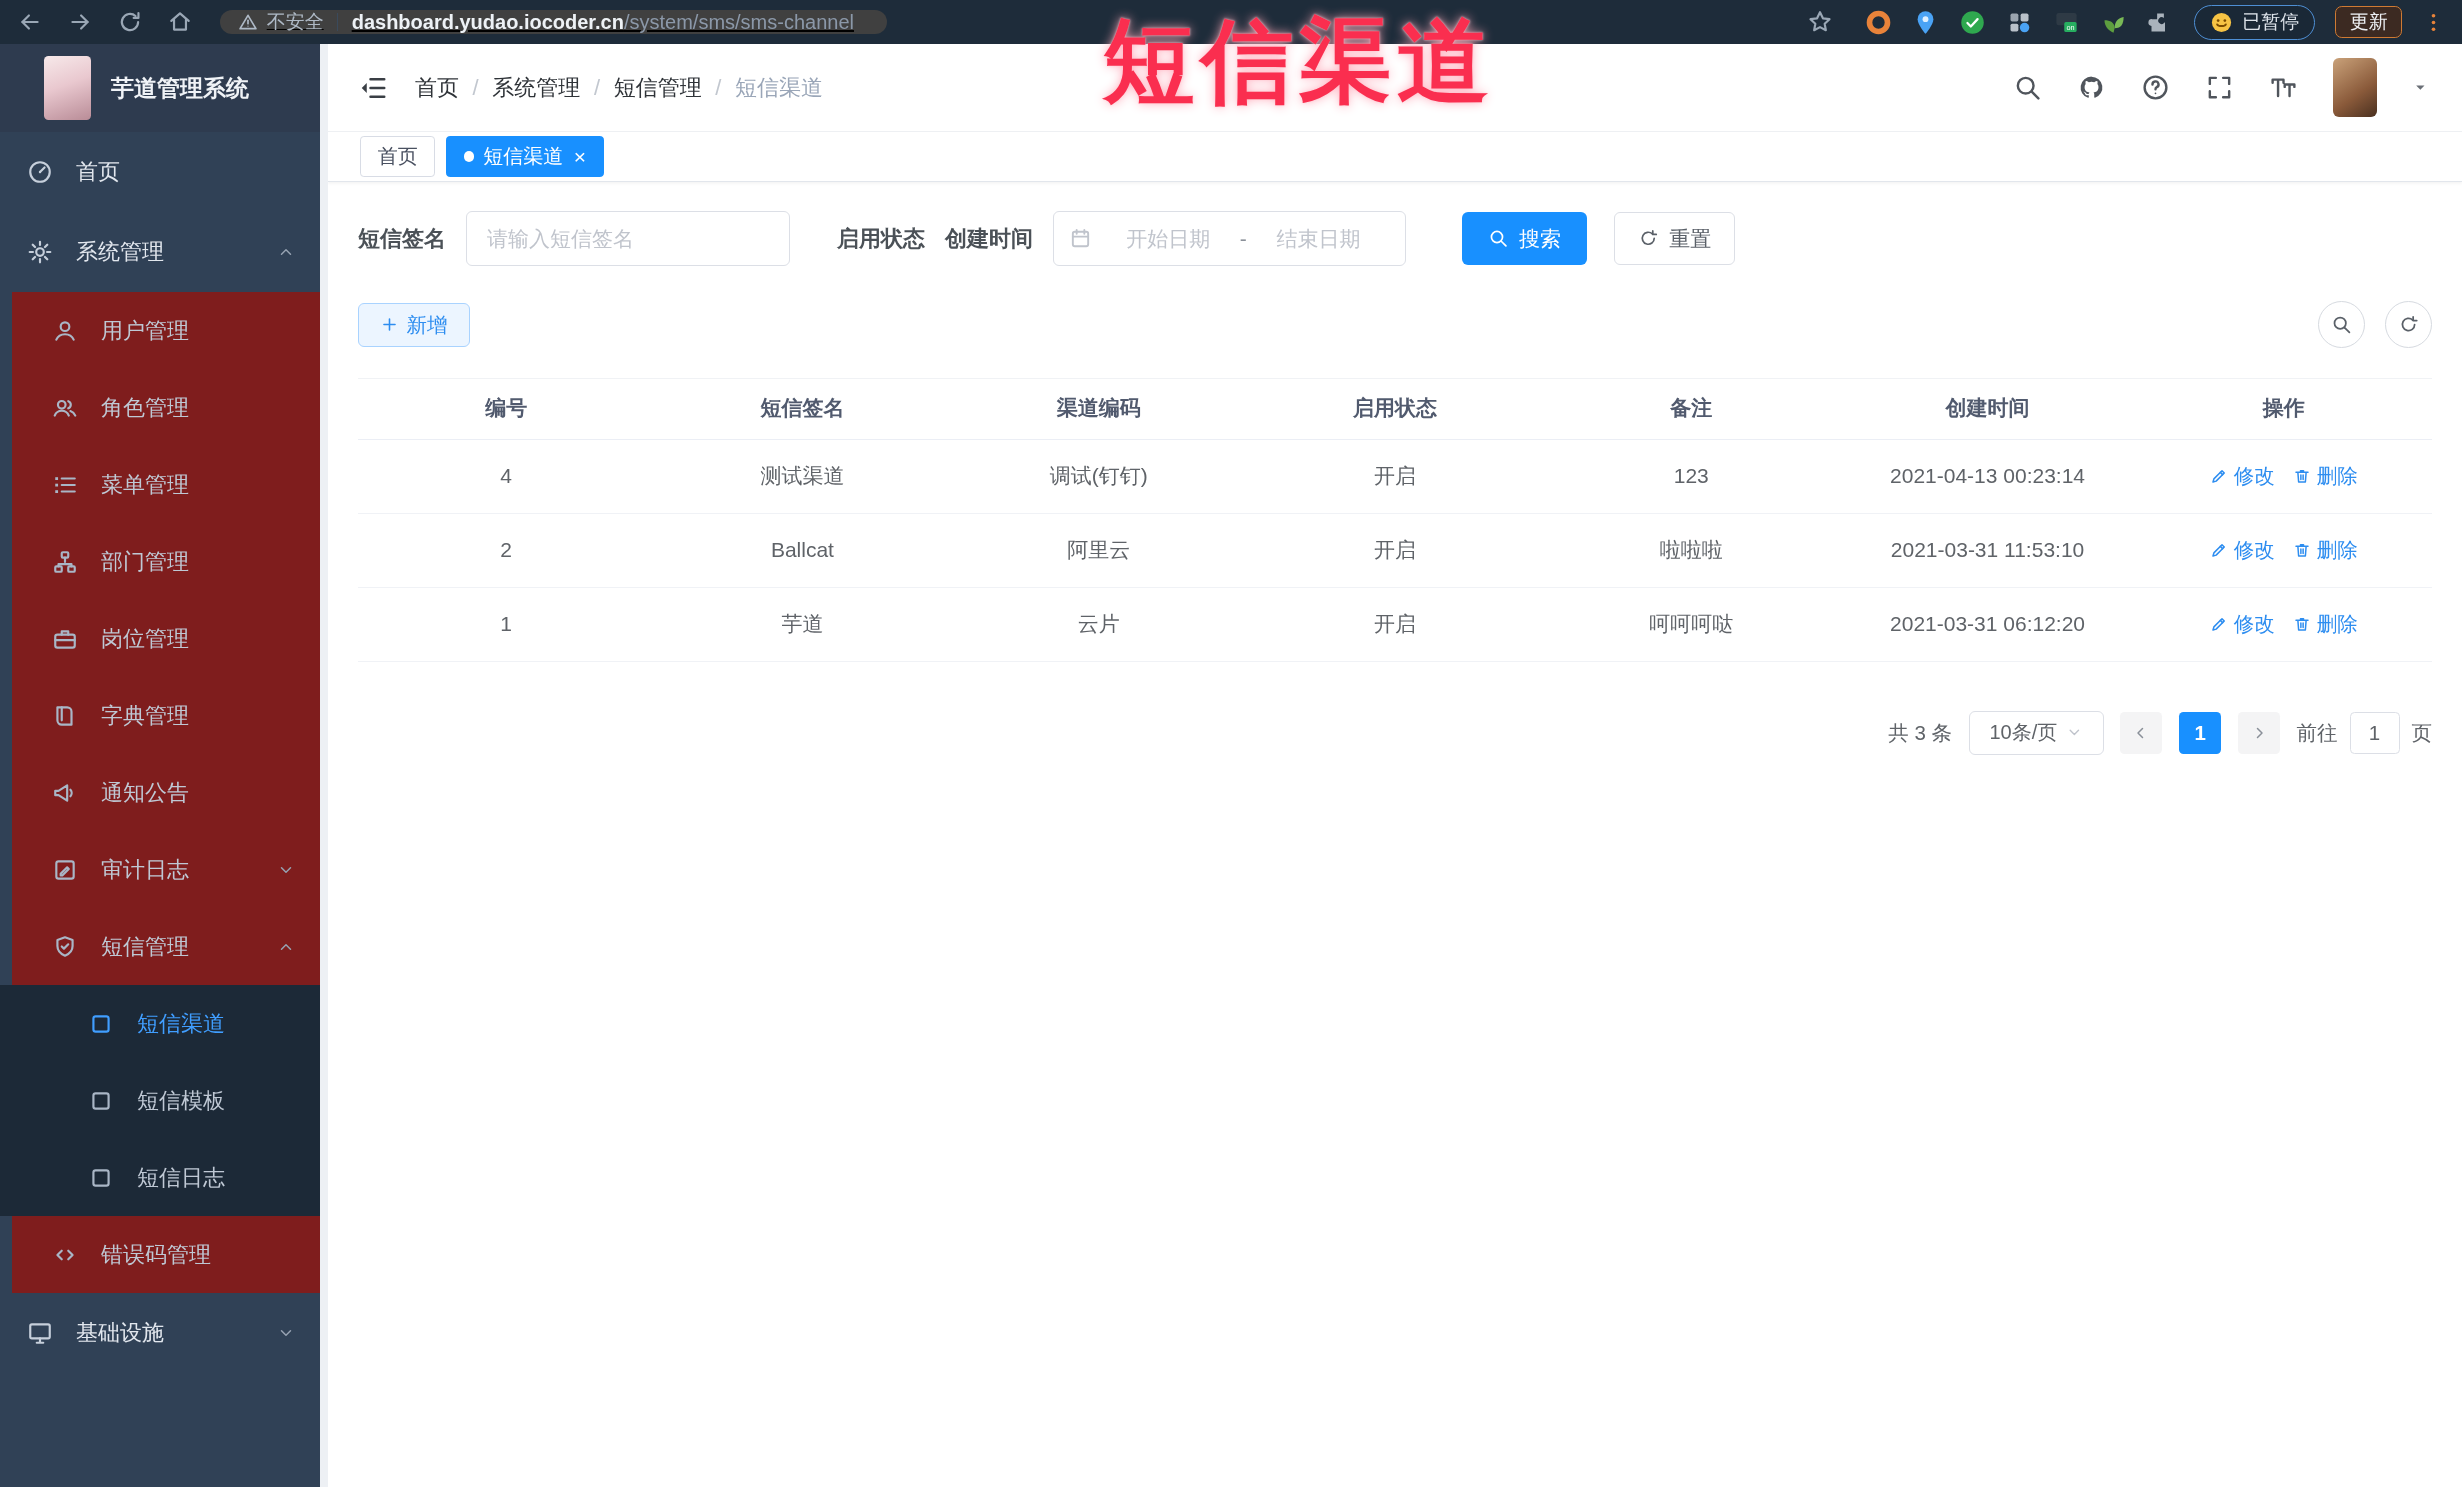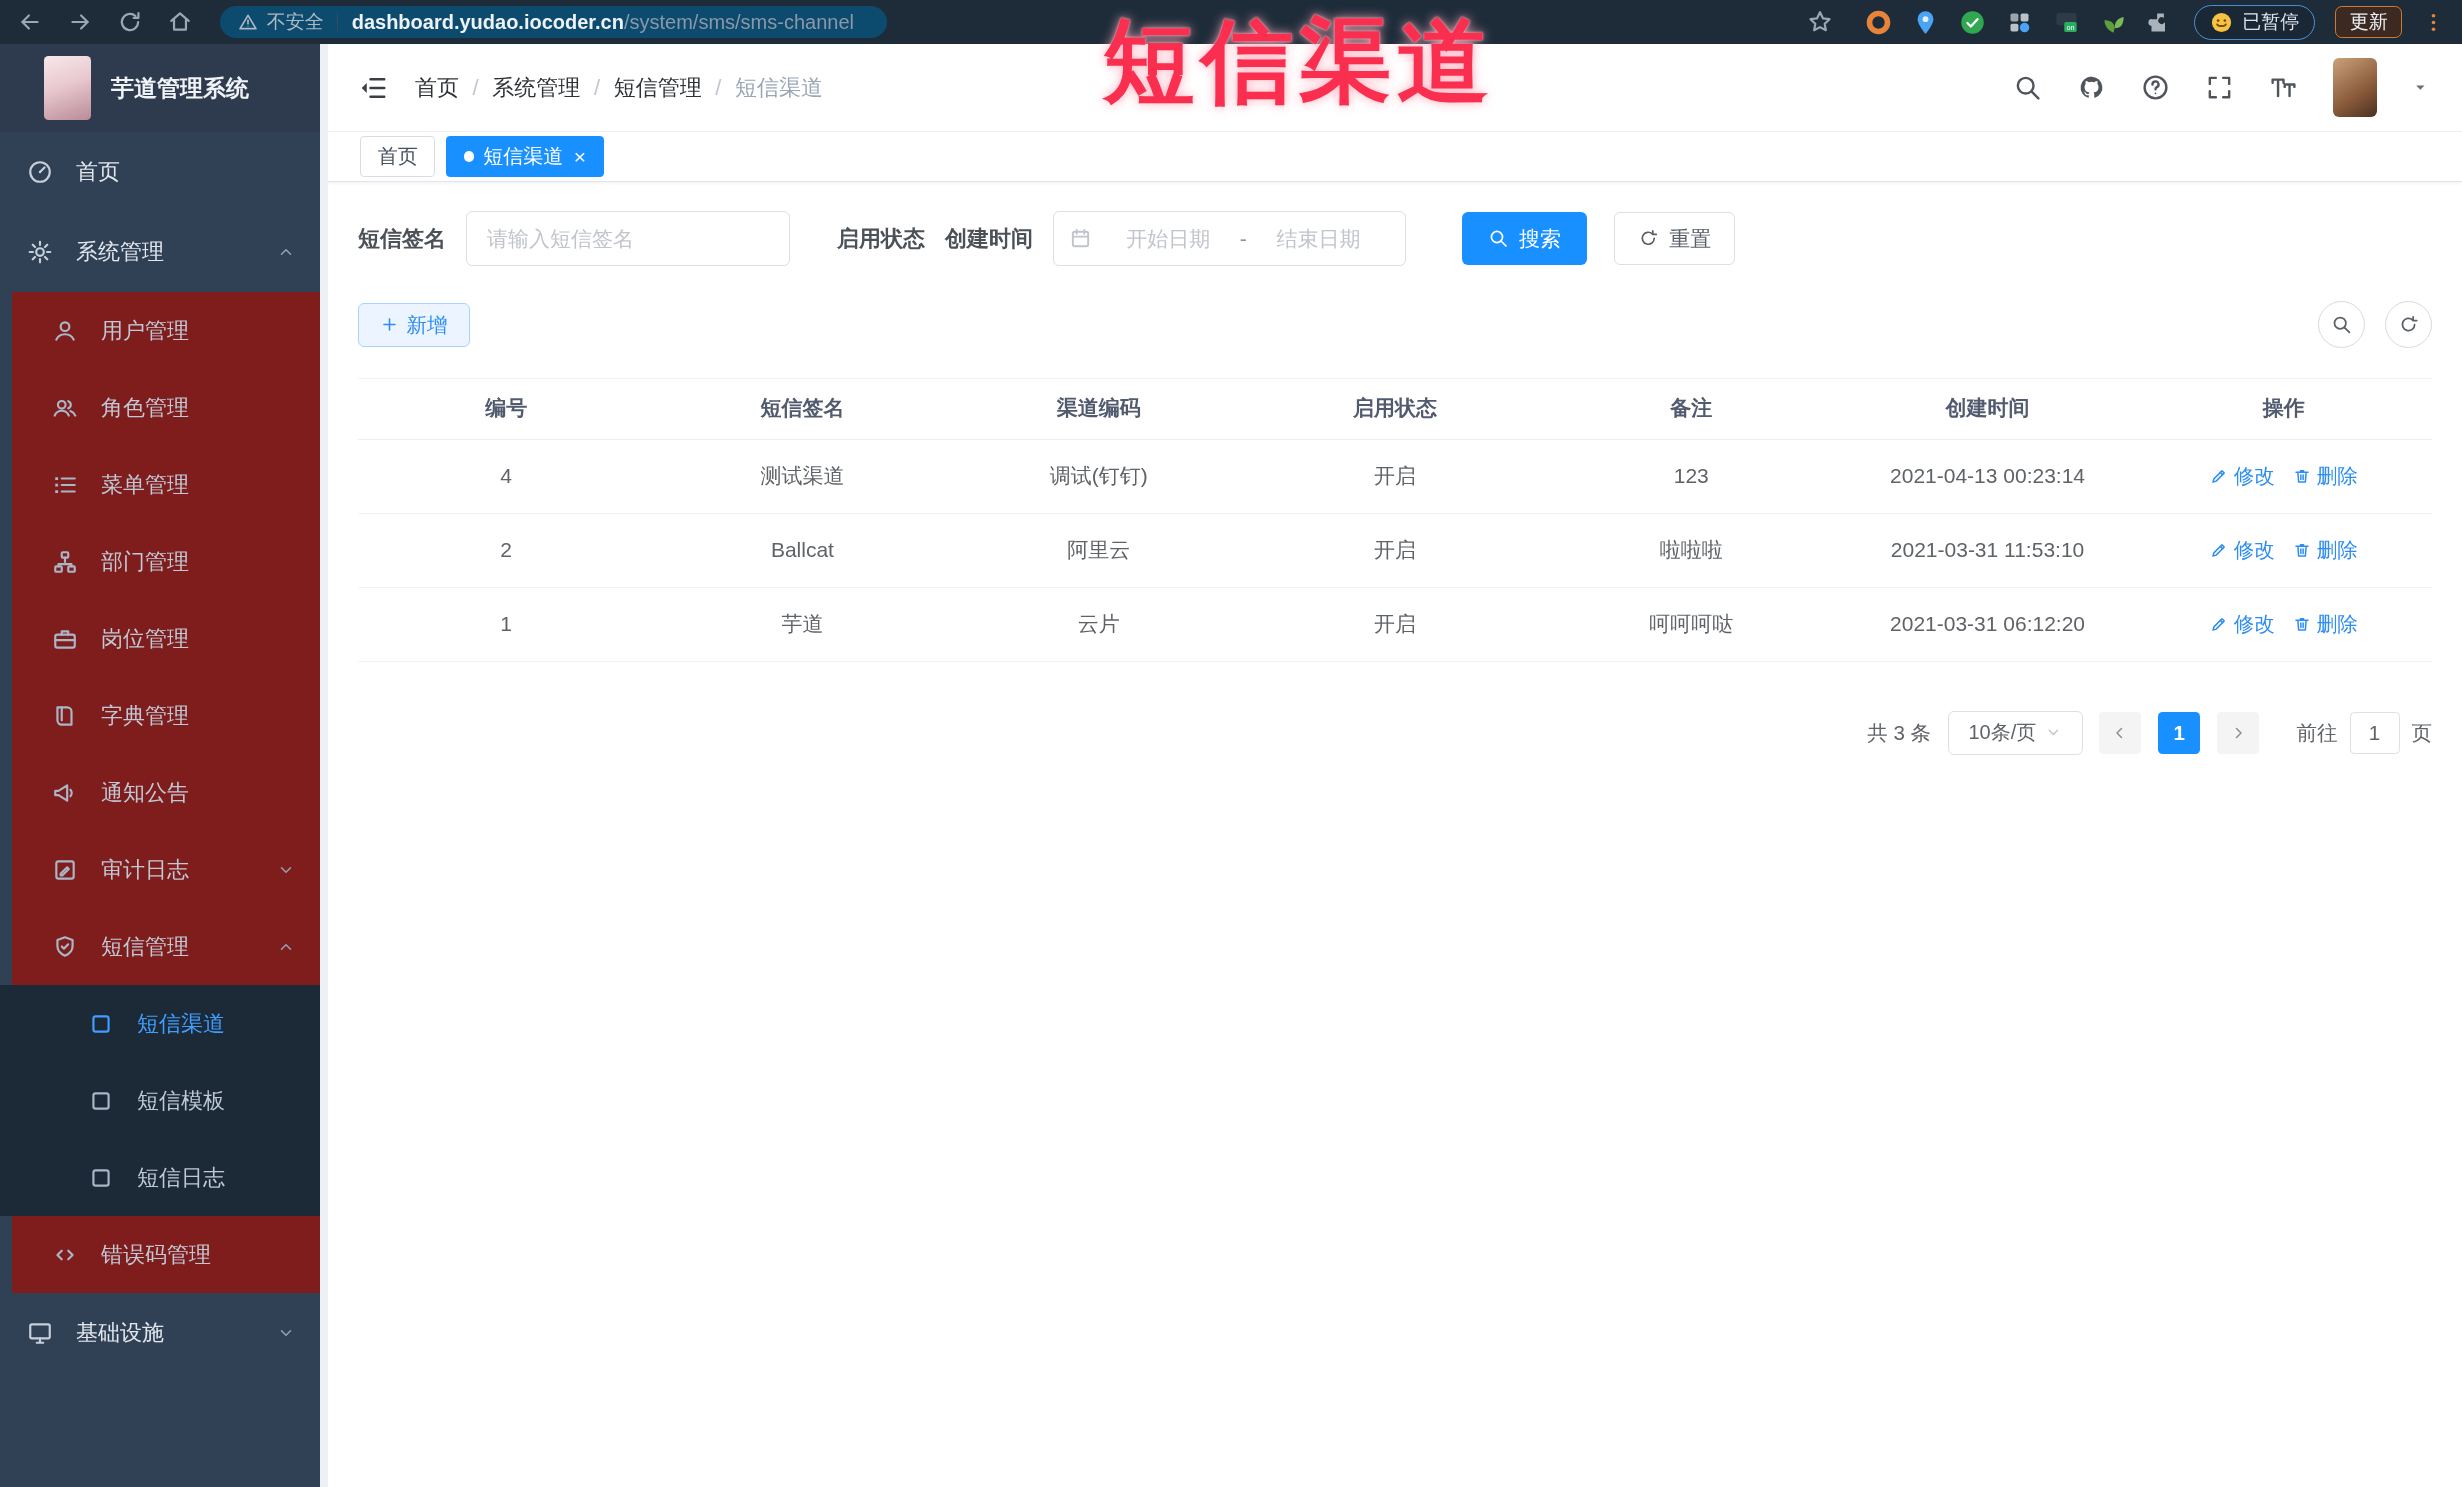--- a/index.html
+++ b/index.html
@@ -4,21 +4,21 @@
 <style>
   * { margin:0; padding:0; box-sizing:border-box; }
   html,body { width:2462px; height:1488px; overflow:hidden; }
   body { font-family:"Liberation Sans","DejaVu Sans",sans-serif; background:#fff; position:relative; display:flex; flex-direction:column; }
   .ic svg{display:block;width:100%;height:100%;}
   .ic{display:inline-block;flex:none;}
 
   
   .browser-bar{height:44px;background:#1e2c3a;display:flex;align-items:center;padding:0 16.7px;flex:none;}
   .nav-ic{width:26px;height:26px;color:#9aa7b5;margin-right:24px;}
-  .url-pill{height:32px;border-radius:16px;background:#0c4a6e;display:flex;align-items:center;padding:0 18px;margin-left:3px;min-width:667px;}
+  .url-pill{height:24px;border-radius:16px;background:#404040;display:flex;align-items:center;padding:0 18px;margin-left:3px;min-width:667px;text-decoration:underline;}
   .warn-ic{width:20px;height:20px;color:#aeb9c6;margin-right:9px;}
   .sec-label{font-size:19px;color:#aeb9c6;margin-right:13.6px;}
   .url-div{width:0.8px;height:18px;background:#3a4a5c;margin-right:13.6px;}
   .url-host{font-size:20px;color:#eef2f6;font-weight:bold;}
   .url-path{font-size:20px;color:#8b98a9;}
   .chrome-right{margin-left:auto;display:flex;align-items:center;gap:20px;}
   .ext-ic{width:27px;height:27px;}
   .star-ic{width:26px;height:26px;color:#9aa7b5;margin-right:12px;}
   .paused-pill{height:35px;border:1.5px solid #4e8fd4;border-radius:18px;background:#1a2836;display:flex;align-items:center;gap:9px;padding:0 15px;}
   .paused-pill .ic{width:23px;height:23px;}
@@ -100,21 +100,21 @@
   .link{display:inline-flex;align-items:center;gap:6px;color:#2d8df0;font-size:20.5px;cursor:pointer;}
   .link .ic{width:18px;height:18px;}
 
   
   .pager{display:flex;align-items:center;justify-content:flex-end;gap:16.7px;margin-top:49px;font-size:20.5px;color:#5f6368;}
   .psize{width:135px;height:44px;border:1.5px solid #dcdfe6;border-radius:6px;display:flex;align-items:center;justify-content:center;gap:9px;font-size:20px;color:#5f6368;cursor:pointer;}
   .psize .ic{width:16.7px;height:16.7px;color:#c0c4cc;}
   .pbtn{width:42px;height:42px;border-radius:4.5px;background:#f4f4f5;display:flex;align-items:center;justify-content:center;color:#8a9099;cursor:pointer;}
   .pbtn .ic{width:18px;height:18px;}
   .pcur{width:42px;height:42px;border-radius:4.5px;background:#1890ff;color:#fff;display:flex;align-items:center;justify-content:center;font-weight:bold;cursor:pointer;}
-  .goto-wrap{display:flex;align-items:center;gap:12px;margin-left:21px;}
+  .goto-wrap{display:flex;align-items:center;gap:12px;margin-left:0;}
   .goto{width:50px;height:42px;border:1.5px solid #dcdfe6;border-radius:4.5px;text-align:center;font-size:20.5px;color:#5f6368;outline:none;font-family:inherit;}
 </style>
 </head>
 <body>
 
 <div class="browser-bar">
   <span class="ic nav-ic">
       <svg viewBox="0 0 24 24" fill="none" stroke="currentColor" stroke-width="2" stroke-linecap="round" stroke-linejoin="round">
         <path d="M19 12H5"></path>
         <path d="M11 6l-6 6 6 6"></path>

